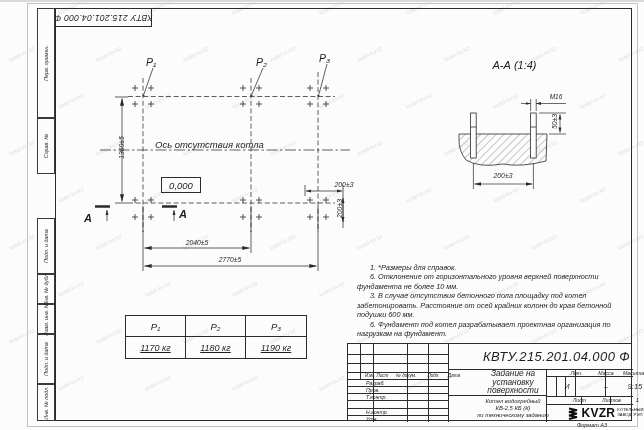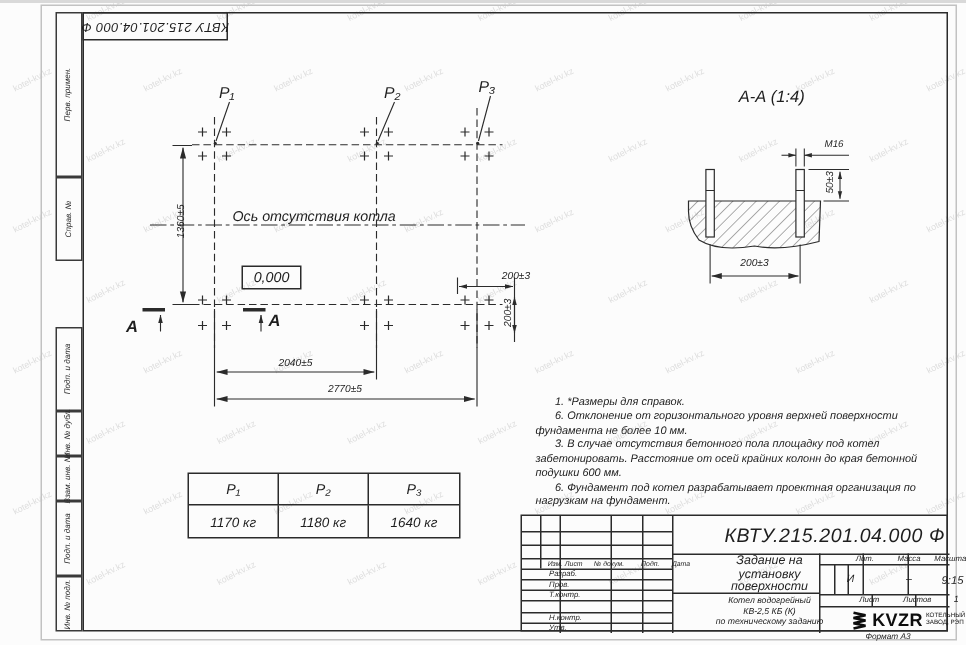--- a/index.html
+++ b/index.html
@@ -23,21 +23,21 @@
   #stampbox span{transform:rotate(180deg);font-size:8.6px;font-style:italic;white-space:nowrap;letter-spacing:0.3px;}
   #levelbox{position:absolute;left:161px;top:177px;width:38px;height:14px;border:1px solid #2b2b2b;
         display:flex;align-items:center;justify-content:center;font-style:italic;font-size:9.5px;z-index:3;}
   #notes{position:absolute;left:357px;top:263px;width:274px;z-index:3;}
   #notes p{margin:0;text-indent:13px;font-size:7.3px;line-height:9.45px;font-style:italic;color:#1c1c1c;}
   .lt{position:absolute;left:125px;top:315px;z-index:3;border:1.2px solid #2b2b2b;
       display:grid;grid-template-columns:60px 60px 60px;grid-auto-rows:21px;}
   .lt>div{border-right:1px solid #2b2b2b;border-bottom:1px solid #2b2b2b;
       display:flex;align-items:center;justify-content:center;font-style:italic;}
   .lt>div:nth-child(3n){border-right:none;}
-  .lt>div:nth-child(n+4){border-bottom:none;}
+  .lt>div:nth-child(n+4){border-bottom:none;text-decoration:underline;}
   .lt .hd{font-size:9.5px;}
   .lt .vv{font-size:9px;}
   .tb{position:absolute;left:347px;top:343px;width:285px;height:78px;border:1.3px solid #2b2b2b;box-sizing:border-box;z-index:3;}
   .vl{position:absolute;width:1px;background:#2b2b2b;}
   .hl{position:absolute;height:1px;background:#2b2b2b;}
   .cell{position:absolute;display:flex;align-items:center;justify-content:center;
         font-style:italic;color:#1e1e1e;text-align:center;white-space:nowrap;margin-left:16px;}
   .logo-sub{font-size:4.2px;line-height:4.9px;font-style:normal;text-align:left;color:#111;}
   #kvzr-text{font-size:12px;font-weight:700;font-style:normal;letter-spacing:0.3px;color:#0d0d0d;}
 </style>
@@ -214,21 +214,21 @@
   <div class="dim" style="left:544px;top:93px;width:24px;font-size:6.5px;">М16</div>
   <div class="dim rot" style="left:532px;top:118px;width:44px;">50±3</div>
   <div class="dim" style="left:483px;top:172px;width:40px;">200±3</div>
 
   <div class="lt">
     <div class="hd">P₁</div>
     <div class="hd">P₂</div>
     <div class="hd">P₃</div>
     <div class="vv">1170 кг</div>
     <div class="vv">1180 кг</div>
-    <div class="vv">1640 кг</div>
+    <div class="vv">1190 кг</div>
   </div>
 
   <div id="notes">
     <p>1. *Размеры для справок.</p>
     <p>6. Отклонение от горизонтального уровня верхней поверхности фундамента не более 10 мм.</p>
     <p>3. В случае отсутствия бетонного пола площадку под котел забетонировать. Расстояние от осей крайних колонн до края бетонной подушки 600 мм.</p>
     <p>6. Фундамент под котел разрабатывает проектная организация по нагрузкам на фундамент.</p>
   </div>
 
   <div class="tb">

